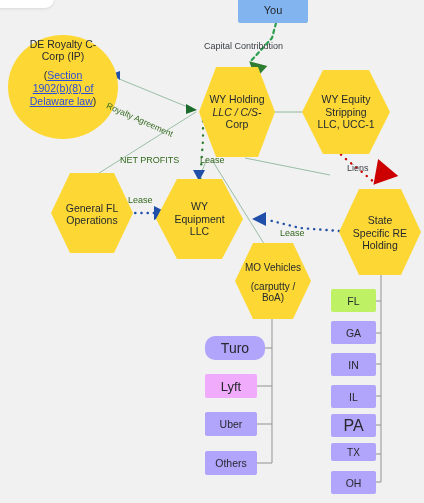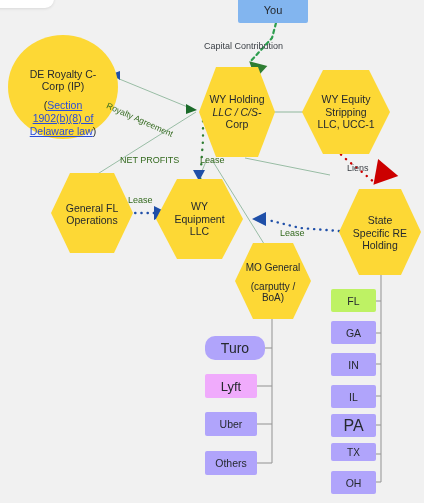--- a/index.html
+++ b/index.html
@@ -6,21 +6,21 @@
   body{
     width:424px;height:503px;
     background:#f1f1f1;
     font-family:"Liberation Sans", sans-serif;
     overflow:hidden;
     position:relative;
   }
   #canvas{position:absolute;inset:0;width:424px;height:503px;}
   svg.layer{position:absolute;left:0;top:0;width:424px;height:503px;overflow:visible;}
   svg.lines{z-index:1;}
-  .node{position:absolute;z-index:3;display:flex;align-items:center;justify-content:flex-end;text-align:center;}
+  .node{position:absolute;z-index:3;display:flex;align-items:center;justify-content:flex-start;text-align:center;}
   .hex-label{
     position:relative;z-index:2;color:#25292e;line-height:1.18;
     padding:0 4px;width:100%;
   }
   .rect-node{
     position:absolute;z-index:3;display:flex;align-items:center;justify-content:center;
     color:#25292e;
   }
   .edge-label{
     position:absolute;z-index:4;color:#33691e;white-space:nowrap;
@@ -171,21 +171,21 @@
   <div class="node" style="left:156px;top:191px;width:87px;height:56px;">
     <div class="hex-label" style="font-size:10.5px;">
       <div>WY</div>
       <div>Equipment</div>
       <div>LLC</div>
     </div>
   </div>
 
   <div class="node" style="left:233px;top:255px;width:80px;height:56px;">
     <div class="hex-label" style="font-size:10px;">
-      <div>MO General</div>
+      <div>MO Vehicles</div>
       <div style="height:7px"></div>
       <div>(carputty /</div>
       <div>BoA)</div>
     </div>
   </div>
 
   <div class="node" style="left:338px;top:205px;width:84px;height:56px;">
     <div class="hex-label" style="font-size:10.5px;">
       <div>State</div>
       <div>Specific RE</div>

